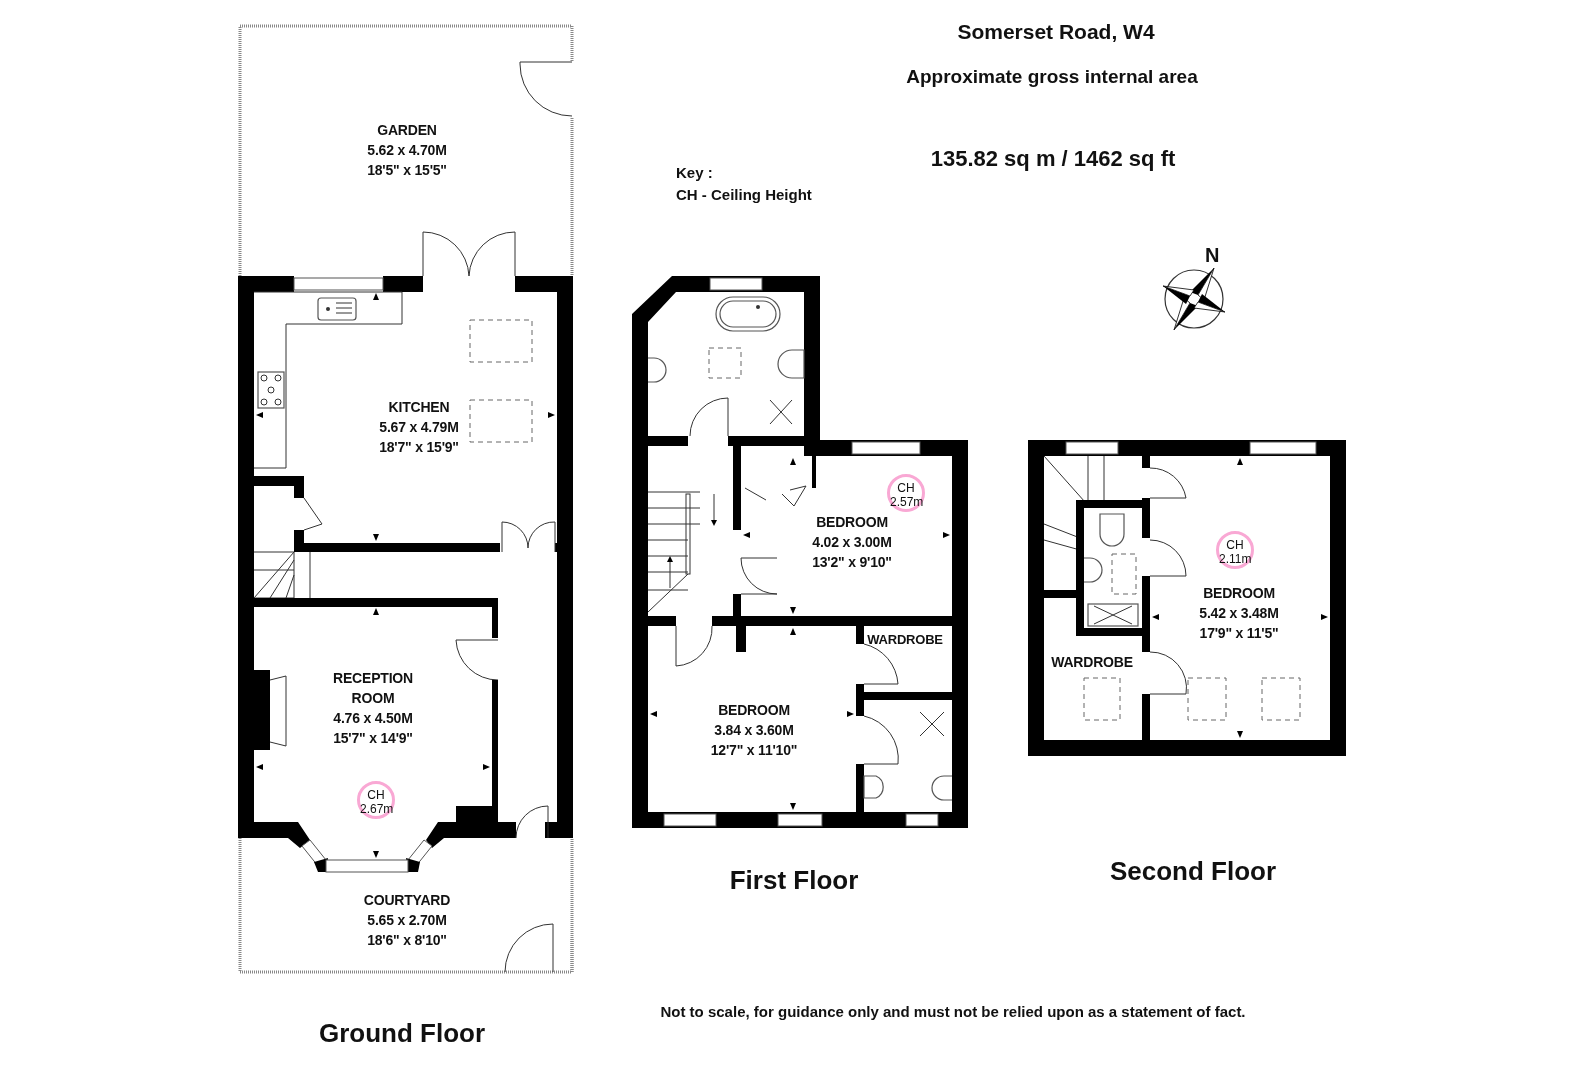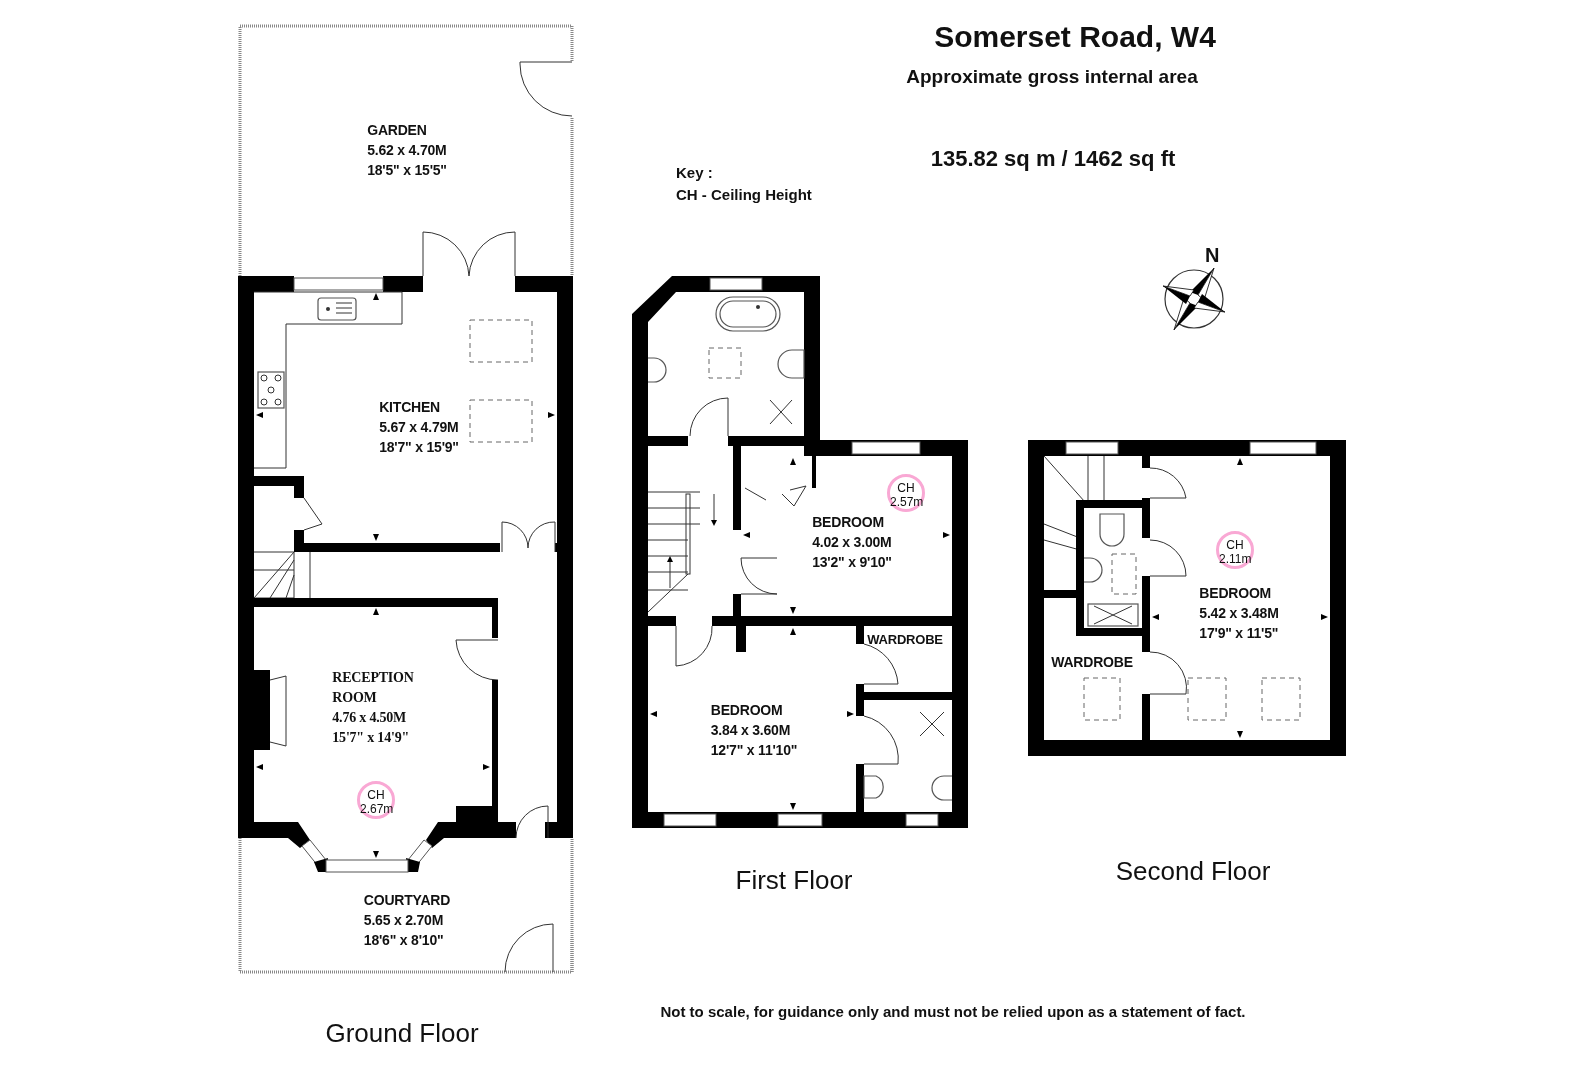--- a/index.html
+++ b/index.html
@@ -4,24 +4,24 @@
 <style>
   html, body { margin:0; padding:0; background:#ffffff; }
   body { width:1575px; height:1080px; position:relative; overflow:hidden; font-family:"Liberation Sans", sans-serif; color:#111; }
   svg.plan { position:absolute; left:0; top:0; width:1575px; height:1080px; }
   .wall { fill:#000; }
   .thin { fill:none; stroke:#333; stroke-width:1; }
   .thin2 { fill:none; stroke:#555; stroke-width:1.2; }
   .dash { fill:none; stroke:#666; stroke-width:1; stroke-dasharray:5 4; }
   .fence { fill:none; stroke:#888; stroke-width:3; stroke-dasharray:1 1; }
   .winfill { fill:#fff; stroke:#555; stroke-width:1; }
-  .lbl { position:absolute; text-align:left; font-weight:bold; font-size:14px; line-height:20px; transform:translateX(-50%); white-space:nowrap; letter-spacing:-0.2px; }
+  .lbl { position:absolute; text-align:center; font-weight:bold; font-size:14px; line-height:20px; transform:translateX(-50%); white-space:nowrap; letter-spacing:-0.2px; }
   .ch { position:absolute; width:38px; height:38px; border:3px solid #f9a8d4; border-radius:50%; font-size:12px; line-height:14px; text-align:center; transform:translate(-50%,-50%); box-sizing:border-box; padding-top:4px; background:transparent; }
   .title { position:absolute; font-weight:bold; text-align:center; transform:translateX(-50%); white-space:nowrap; }
-  .floor-label { position:absolute; font-weight:normal; font-size:26px; transform:translateX(-50%); white-space:nowrap; }
+  .floor-label { position:absolute; font-weight:bold; font-size:26px; transform:translateX(-50%); white-space:nowrap; }
   .key { position:absolute; left:676px; top:162px; font-size:15px; font-weight:bold; line-height:22px; }
   .disclaimer { position:absolute; left:953px; top:1002px; transform:translateX(-50%); font-size:15px; font-weight:bold; text-align:center; line-height:20px; white-space:nowrap; }
   .compass-n { position:absolute; left:1205px; top:244px; font-size:20px; font-weight:bold; }
 </style>
 </head>
 <body>
 
 <svg class="plan" viewBox="0 0 1575 1080" xmlns="http://www.w3.org/2000/svg">
 
   <g>
@@ -218,42 +218,42 @@
     <polygon points="1214,268 1198,295 1204,300" fill="#fff" stroke="#000" stroke-width="0.8"></polygon>
     <polygon points="1174,330 1190,303 1198,306" fill="#000"></polygon>
     <polygon points="1174,330 1190,303 1184,298" fill="#fff" stroke="#000" stroke-width="0.8"></polygon>
     <polygon points="1163,286 1190,296 1186,304" fill="#000"></polygon>
     <polygon points="1163,286 1190,296 1194,290" fill="#fff" stroke="#000" stroke-width="0.8"></polygon>
     <polygon points="1225,312 1198,302 1202,294" fill="#000"></polygon>
     <polygon points="1225,312 1198,302 1194,308" fill="#fff" stroke="#000" stroke-width="0.8"></polygon>
   </g>
 </svg>
 
-<div class="title" style="left:1056px; top:20px; font-size:30px;margin-left:19px;">Somerset Road, W4</div>
+<div class="title" style="left:1056px; top:20px; font-size:21px;">Somerset Road, W4</div>
 <div class="title" style="left:1052px; top:66px; font-size:19px;">Approximate gross internal area</div>
 <div class="title" style="left:1053px; top:101px; font-size:22px;margin-top:45px;">135.82 sq m /  1462 sq ft</div>
 
 <div class="key">
   <div>Key :</div>
   <div>CH - Ceiling Height</div>
 </div>
 
 <div class="compass-n">N</div>
 
 <div class="lbl" style="left:407px; top:120px;">
   <div>GARDEN</div>
   <div>5.62 x 4.70M</div>
   <div>18'5" x 15'5"</div>
 </div>
 <div class="lbl" style="left:419px; top:397px;">
   <div>KITCHEN</div>
   <div>5.67 x 4.79M</div>
   <div>18'7" x 15'9"</div>
 </div>
-<div class="lbl" style="left:373px; top:668px;font-family:Liberation Serif, serif;">
+<div class="lbl" style="left:373px; top:668px;">
   <div>RECEPTION</div>
   <div>ROOM</div>
   <div>4.76 x 4.50M</div>
   <div>15'7" x 14'9"</div>
 </div>
 <div class="ch" style="left:376px; top:800px;">
   <div>CH</div>
   <div>2.67m</div>
 </div>
 <div class="lbl" style="left:407px; top:890px;">

